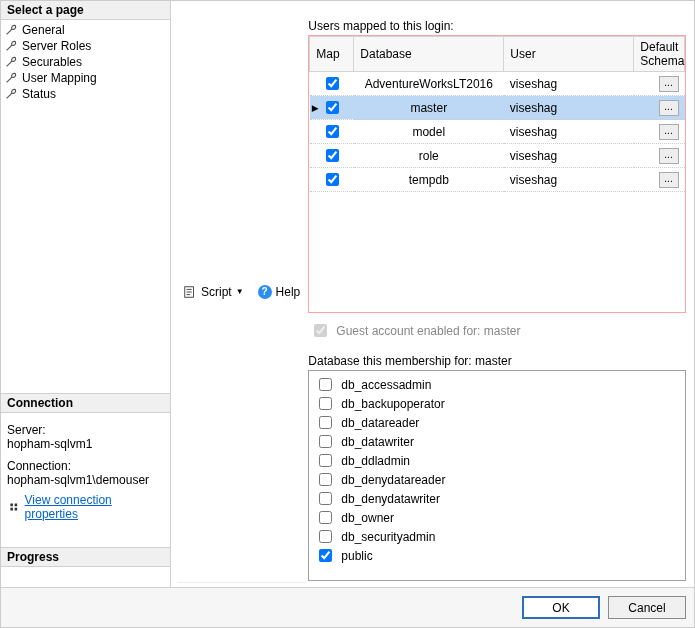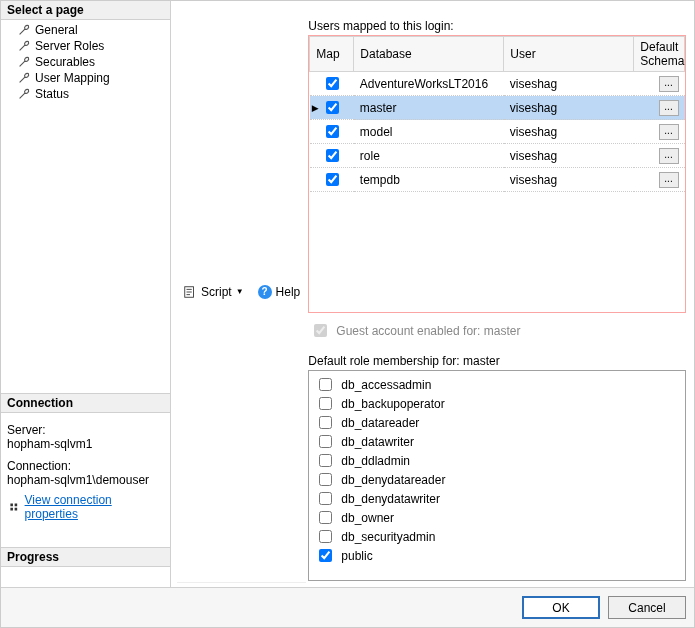--- a/index.html
+++ b/index.html
@@ -3,21 +3,21 @@
 <meta charset="utf-8">
 <style>
   * { box-sizing: border-box; }
   html, body { margin: 0; padding: 0; font-family: "Segoe UI", Tahoma, sans-serif; font-size: 12px; color: #000; background: #fff; }
   .app { display: flex; width: 695px; height: 628px; border: 1px solid #ccc; flex-direction: column; }
   .main-row { display: flex; flex: 1; min-height: 0; }
   .left-pane { width: 170px; border-right: 1px solid #d0d0d0; display: flex; flex-direction: column; background: #fff; }
   .section-header { font-weight: bold; padding: 2px 6px; background: #f0f0f0; border-bottom: 1px solid #d0d0d0; border-top: 1px solid #d0d0d0; }
   .section-header:first-child { border-top: none; }
   .nav-list { padding: 2px 0; }
-  .nav-item { display: flex; align-items: center; padding: 1px 16px; cursor: pointer; }
+  .nav-item { display: flex; align-items: center; padding: 1px 3px; cursor: pointer; }
   .nav-item .wrench { width: 14px; height: 14px; margin-right: 4px; }
   .nav-item.selected { background: #fff; }
   .spacer-flex { flex: 1; }
   .conn-body { padding: 6px; font-size: 12px; }
   .conn-label { margin-top: 4px; }
   .conn-link { color: #0066cc; text-decoration: underline; cursor: pointer; display: inline-flex; align-items: center; margin-top: 6px; }
   .conn-link svg { margin-right: 4px; }
   .progress-body { display: flex; align-items: center; padding: 8px; gap: 8px; }
   .ring { width: 20px; height: 20px; border: 3px dotted #ccc; border-radius: 50%; }
   .right-pane { flex: 1; display: flex; flex-direction: row; padding: 4px 6px 4px 6px; min-width: 0; }
@@ -27,21 +27,21 @@
   .content { padding: 8px 2px 2px 2px; display: flex; flex-direction: column; flex: 1; min-height: 0; }
   .lbl { margin: 6px 0 2px 0; }
   .grid { border: 1px solid #fca5a5; flex: 0 0 auto; background: #fff; }
   .grid table { width: 100%; border-collapse: collapse; table-layout: fixed; }
   .grid th { background: #f7f7f7; font-weight: normal; text-align: left; padding: 3px 6px; border: 1px solid #d4d4d4; font-size: 12px; }
   .grid td { padding: 2px 6px; border-bottom: 1px dotted #ccc; font-size: 12px; height: 20px; }
   .grid tr.selected td { background: #bcd8f5; }
   .grid tr.selected td:first-child { position: relative; }
   .row-indicator { position: absolute; left: 2px; top: 50%; transform: translateY(-50%); font-size: 9px; color: #000; }
   .col-map { width: 44px; text-align: center; }
-  .col-db { width: 150px; }
+  .col-db { width: 150px; text-align: center; }
   .col-user { width: 130px; }
   .col-schema { width: auto; }
   .ellipsis-btn { width: 20px; height: 16px; border: 1px solid #aaa; background: #eee; font-size: 10px; line-height: 12px; text-align: center; cursor: pointer; float: right; }
   .grid-fill { height: 120px; }
   .chk { width: 13px; height: 13px; vertical-align: middle; }
   .disabled-check { display: flex; align-items: center; gap: 6px; color: #888; margin: 8px 0; padding-left: 2px; }
   .role-list { border: 1px solid #a0a0a0; flex: 1; overflow: auto; padding: 4px; background: #fff; min-height: 120px; }
   .role-item { display: flex; align-items: center; gap: 6px; padding: 0px 2px; }
   .footer { border-top: 1px solid #d0d0d0; padding: 8px; display: flex; justify-content: flex-end; gap: 8px; background: #f6f6f6; }
   .btn { min-width: 78px; height: 23px; border: 1px solid #8a8a8a; background: #f0f0f0; cursor: pointer; font-size: 12px; }
@@ -184,21 +184,21 @@
               </tbody>
           </table>
           <div class="grid-fill"></div>
         </div>
 
         <div class="disabled-check">
           <input type="checkbox" class="chk" checked="" disabled="" style="">
           <span>Guest account enabled for: master</span>
         </div>
 
-        <div class="lbl">Default role membership for: master</div>
+        <div class="lbl">Database this membership for: master</div>
         <div class="role-list" id="role-list">
             <div class="role-item">
               <input type="checkbox" class="chk" style="">
               <span>db_accessadmin</span>
             </div>
             <div class="role-item">
               <input type="checkbox" class="chk" style="">
               <span>db_backupoperator</span>
             </div>
             <div class="role-item">

